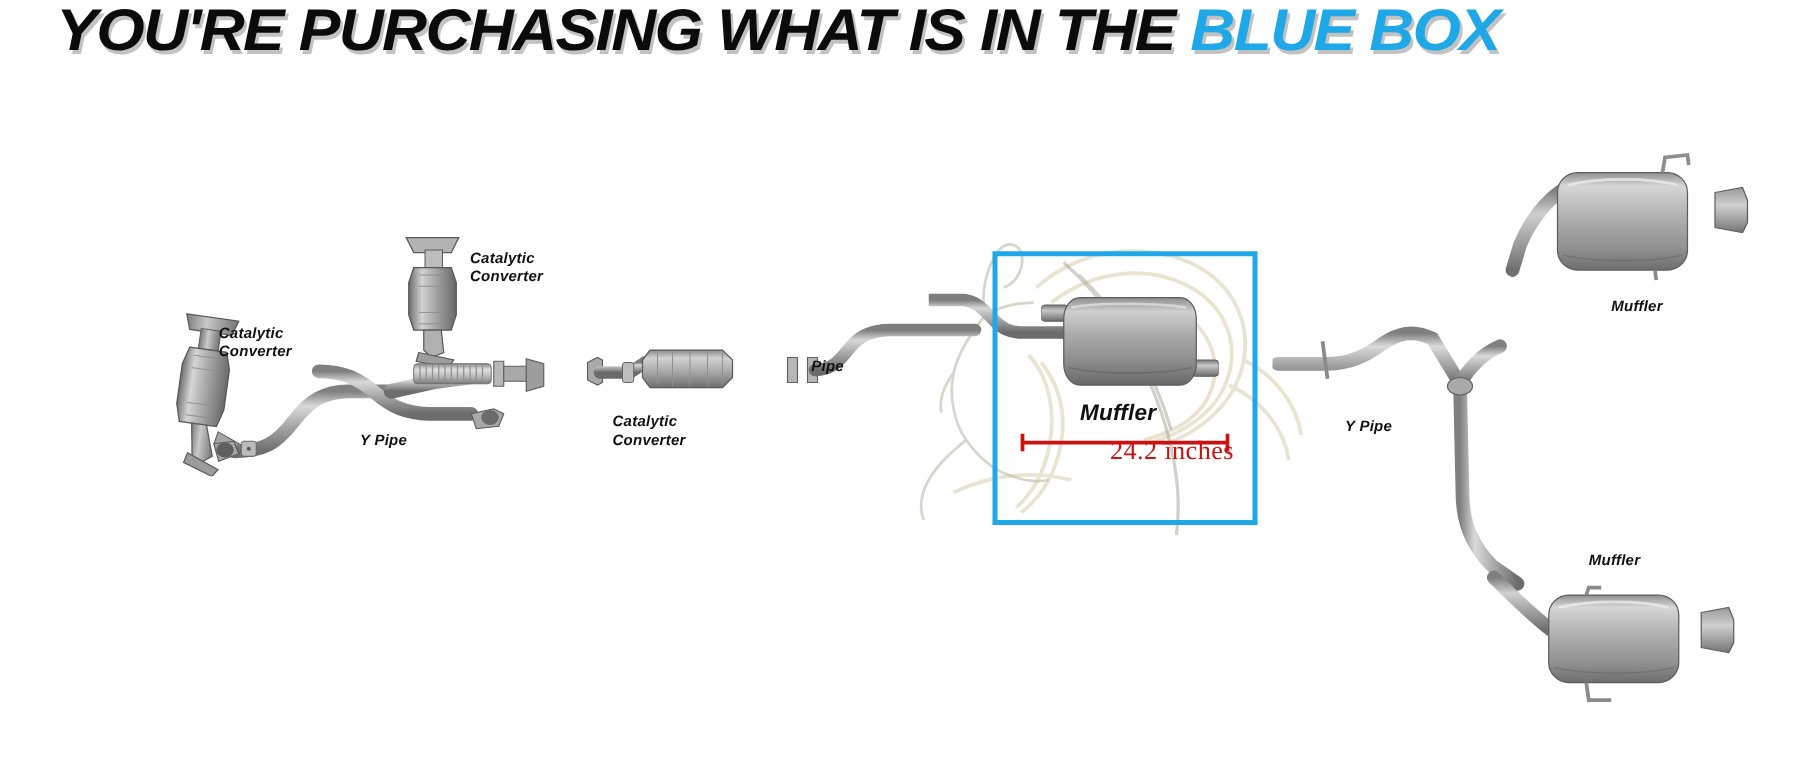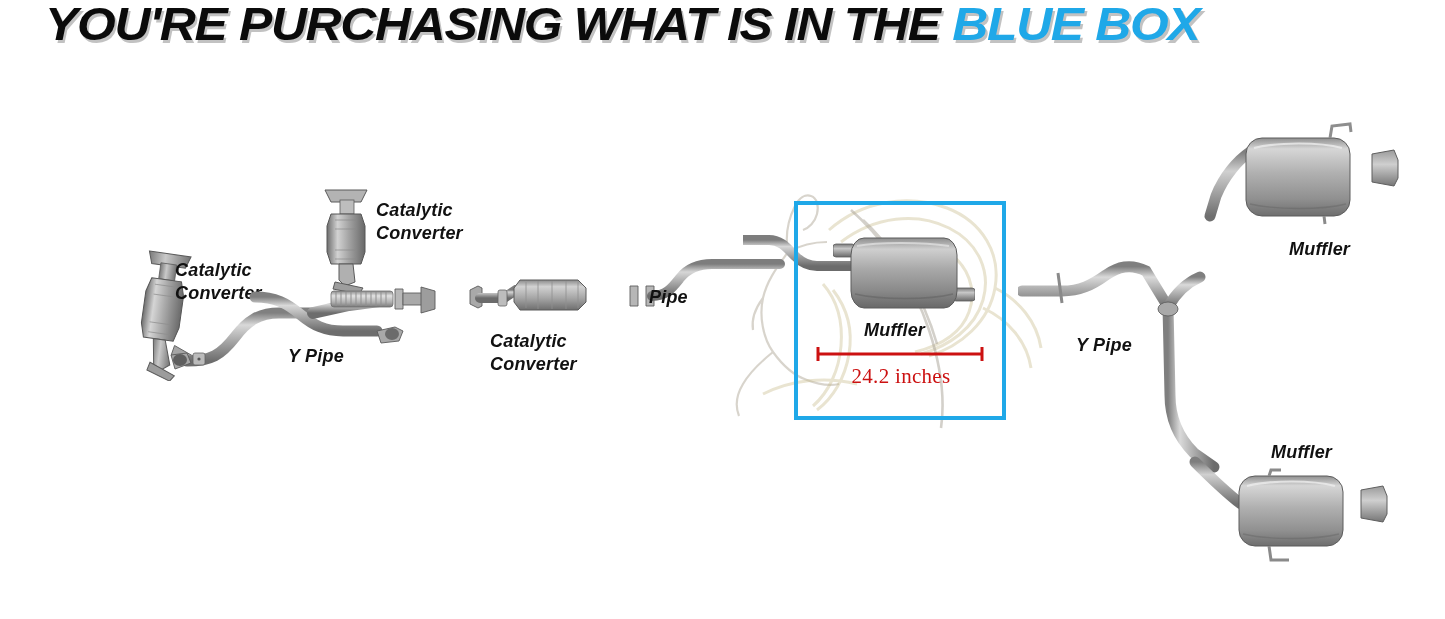--- a/index.html
+++ b/index.html
@@ -56,21 +56,21 @@
 
   
   .part { position: absolute; }
 
   
   .label {
     position: absolute;
     font-family: "Liberation Sans", sans-serif;
     font-weight: 700;
     font-style: italic;
-    font-size: 18px;
+    font-size: 12px;
     color: #111111;
     line-height: 1.25;
     white-space: pre-line;
     letter-spacing: 0.2px;
   }
 
   
   #blue-box {
     position: absolute;
     left: 751px;
@@ -86,23 +86,23 @@
   #dimension-line {
     position: absolute;
     left: 772px;
     top: 345px;
     width: 170px;
     height: 18px;
   }
   #dimension-label {
     position: absolute;
     left: 772px;
-    top: 364px;
+    top: 348px;
     width: 172px;
-    text-align: center;
+    text-align: right;
     font-family: "Liberation Serif", serif;
     font-size: 21px;
     color: #cc1111;
     letter-spacing: 0.3px;
   }
 </style>
 </head>
 <body>
 
 <div id="stage">

